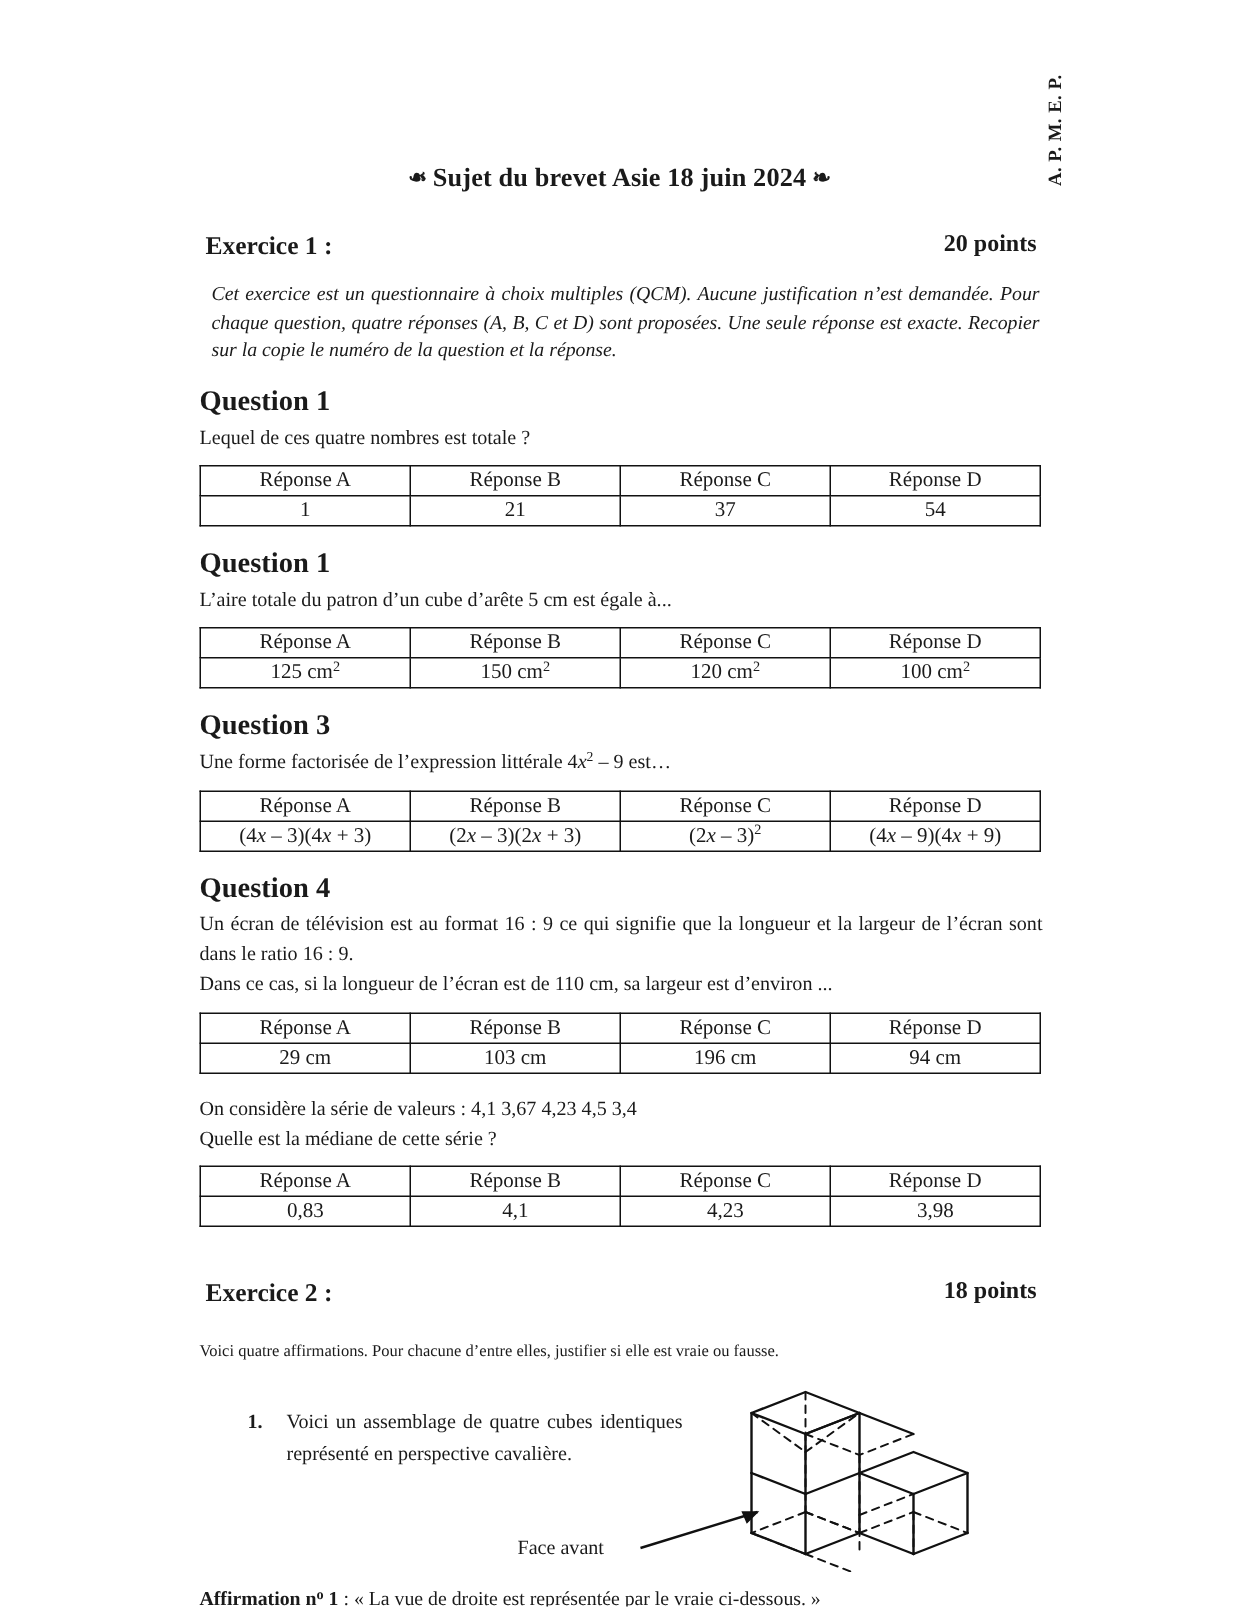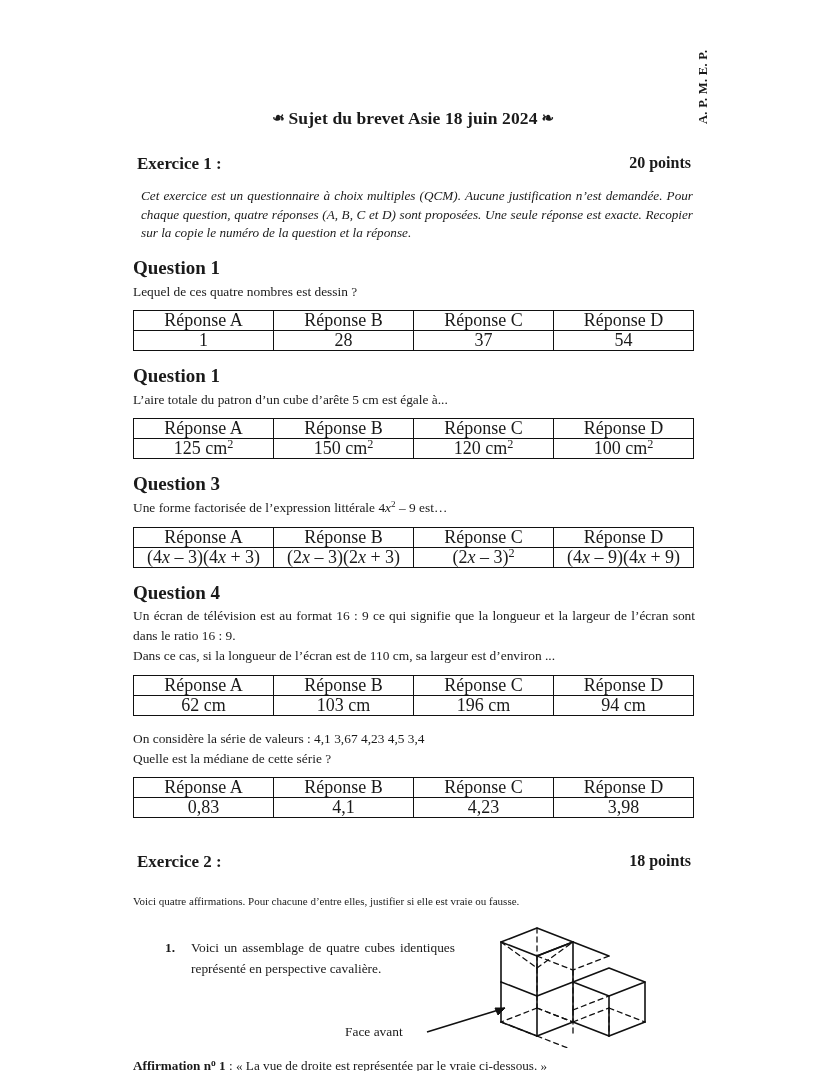--- a/index.html
+++ b/index.html
@@ -95,21 +95,21 @@
   .qtext.justify { text-align: justify; }
   table.ans {
     border-collapse: collapse;
     width: 561px;
     margin-top: 9px;
     table-layout: fixed;
   }
   table.ans td {
     border: 1px solid #111;
     text-align: center;
-    font-size: 18px;
+    font-size: 14px;
     height: 19px;
     line-height: 19px;
     padding: 0;
   }
   sup { font-size: 0.68em; vertical-align: 0.52em; line-height: 0; }
   .mvar { font-style: italic; font-family: "Liberation Serif", serif; }
 
   
   .ex2wrap { margin-top: 34px; }
   .ex2-intro {
@@ -169,32 +169,32 @@
 
     <div class="ex-head">
       <span>Exercice 1 :</span>
       <span class="pts">20 points</span>
     </div>
 
     <div class="intro">Cet exercice est un questionnaire à choix multiples (QCM). Aucune justification n’est demandée. Pour chaque question, quatre réponses (A, B, C et D) sont proposées. Une seule réponse est exacte. Recopier sur la copie le numéro de la question et la réponse.</div>
 
     <div class="qblock">
       <div class="qlabel">Question 1</div>
-      <div class="qtext">Lequel de ces quatre nombres est dessin ?</div>
+      <div class="qtext">Lequel de ces quatre nombres est totale ?</div>
       <table class="ans">
         <tbody>
             <tr>
           <td>Réponse A</td>
           <td>Réponse B</td>
           <td>Réponse C</td>
           <td>Réponse D</td>
         </tr>
         <tr>
           <td>1</td>
-          <td>28</td>
+          <td>21</td>
           <td>37</td>
           <td>54</td>
         </tr>
       </tbody>
         </table>
     </div>
 
     <div class="qblock">
       <div class="qlabel">Question 1</div>
       <div class="qtext">L’aire totale du patron d’un cube d’arête 5 cm est égale à...</div>
@@ -243,21 +243,21 @@
       <div class="qtext">Dans ce cas, si la longueur de l’écran est de 110 cm, sa largeur est d’environ ...</div>
       <table class="ans">
         <tbody>
             <tr>
           <td>Réponse A</td>
           <td>Réponse B</td>
           <td>Réponse C</td>
           <td>Réponse D</td>
         </tr>
         <tr>
-          <td>62 cm</td>
+          <td>29 cm</td>
           <td>103 cm</td>
           <td>196 cm</td>
           <td>94 cm</td>
         </tr>
       </tbody>
         </table>
     </div>
 
     <div class="qblock">
       <div class="qtext">On considère la série de valeurs :    4,1    3,67    4,23    4,5    3,4</div>

